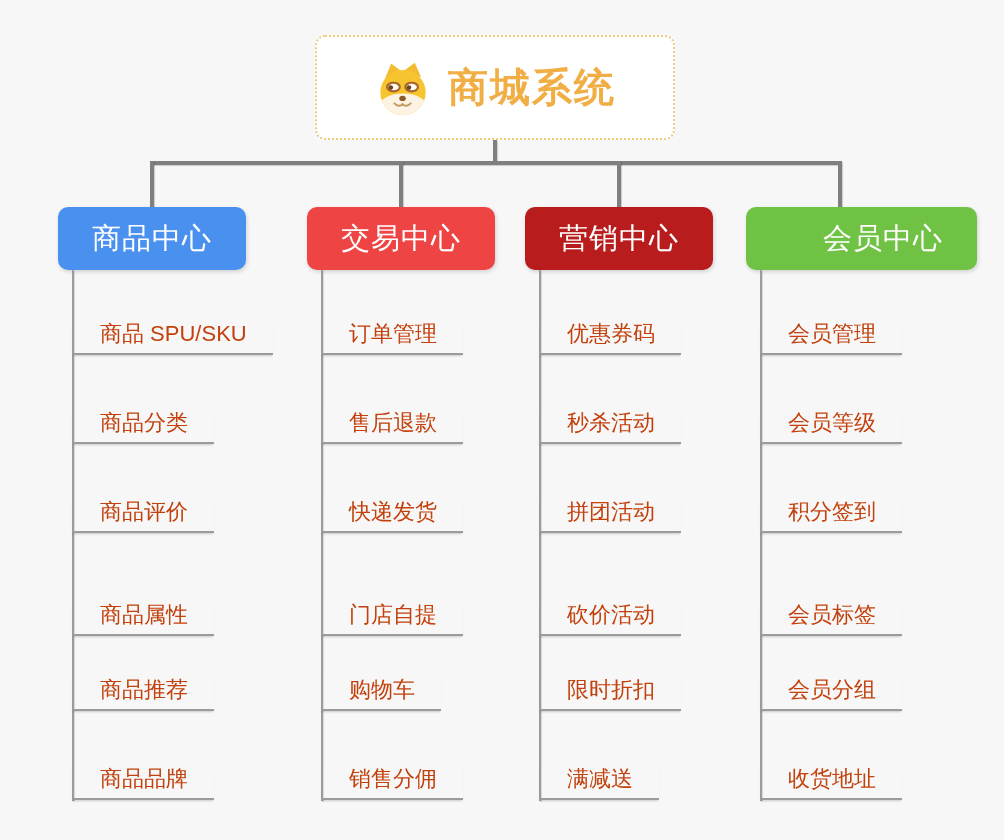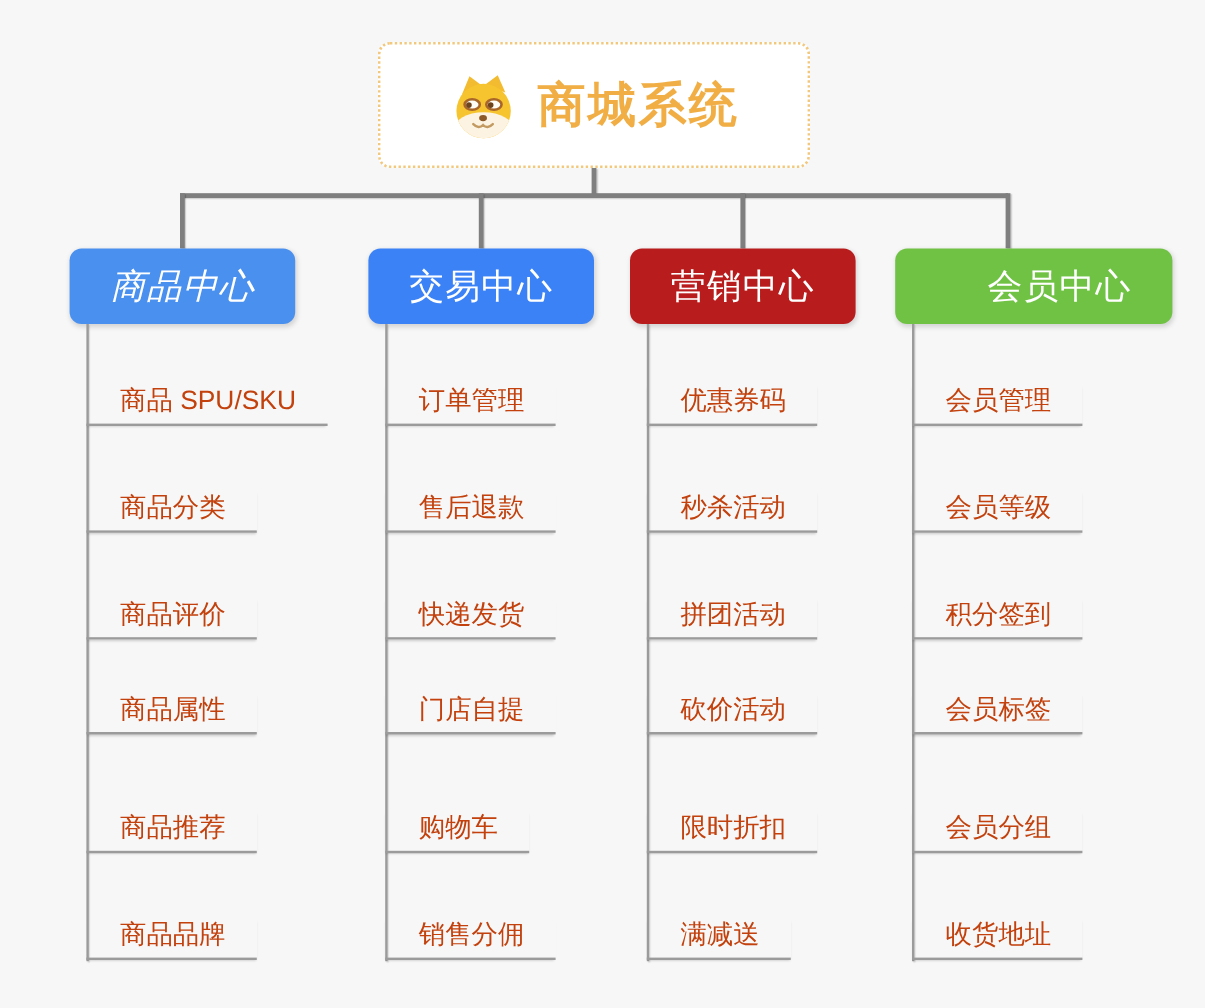--- a/index.html
+++ b/index.html
@@ -49,21 +49,21 @@
   .child{
     position:absolute;
     padding:0 26px 5px 28px;
     border-bottom:2px solid #9b9b9b;
     box-shadow:0 2px 2px -1px rgba(0,0,0,.18);
     font-size:22px;line-height:28px;color:#c2410c;white-space:nowrap;
     cursor:pointer;
   }
   .child.col0{left:72px}.child.col1{left:321px}.child.col2{left:539px}.child.col3{left:760px}
   .child.row0{top:320px}.child.row1{top:409px}.child.row2{top:498px}
-  .child.row3{top:577px}.child.row4{top:676px}.child.row5{top:765px}
+  .child.row3{top:601px}.child.row4{top:676px}.child.row5{top:765px}
 </style>
 </head>
 <body>
 
 <div class="canvas">
 
   <div class="root-node">
     <svg viewBox="0 0 64 64" width="58" height="58">
       <polygon points="12,22 19,5 31,14" fill="#f3bb2f"></polygon>
       <polygon points="33,13 45,4 52,20" fill="#f3bb2f"></polygon>
@@ -82,22 +82,22 @@
     <span class="root-title">商城系统</span>
   </div>
 
   <div class="line root-drop"></div>
   <div class="line top-h"></div>
   <div class="line drop d0"></div>
   <div class="line drop d1"></div>
   <div class="line drop d2"></div>
   <div class="line drop d3"></div>
 
-  <div class="branch-box col0" style="background: rgb(74, 144, 238); font-style: italic;">商品中心</div>
-  <div class="branch-box col1" style="background: #3b82f6;">交易中心</div>
+  <div class="branch-box col0" style="background: rgb(74, 144, 238);">商品中心</div>
+  <div class="branch-box col1" style="background: #ef4444;">交易中心</div>
   <div class="branch-box col2" style="background: #b91c1c;">营销中心</div>
   <div class="branch-box col3" style="background: rgb(112, 194, 68); padding-left: 43px;">会员中心</div>
 
   <div class="trunk col0"></div>
   <div class="trunk col1"></div>
   <div class="trunk col2"></div>
   <div class="trunk col3"></div>
 
   <div class="child col0 row0">商品 SPU/SKU</div>
   <div class="child col0 row1">商品分类</div>

